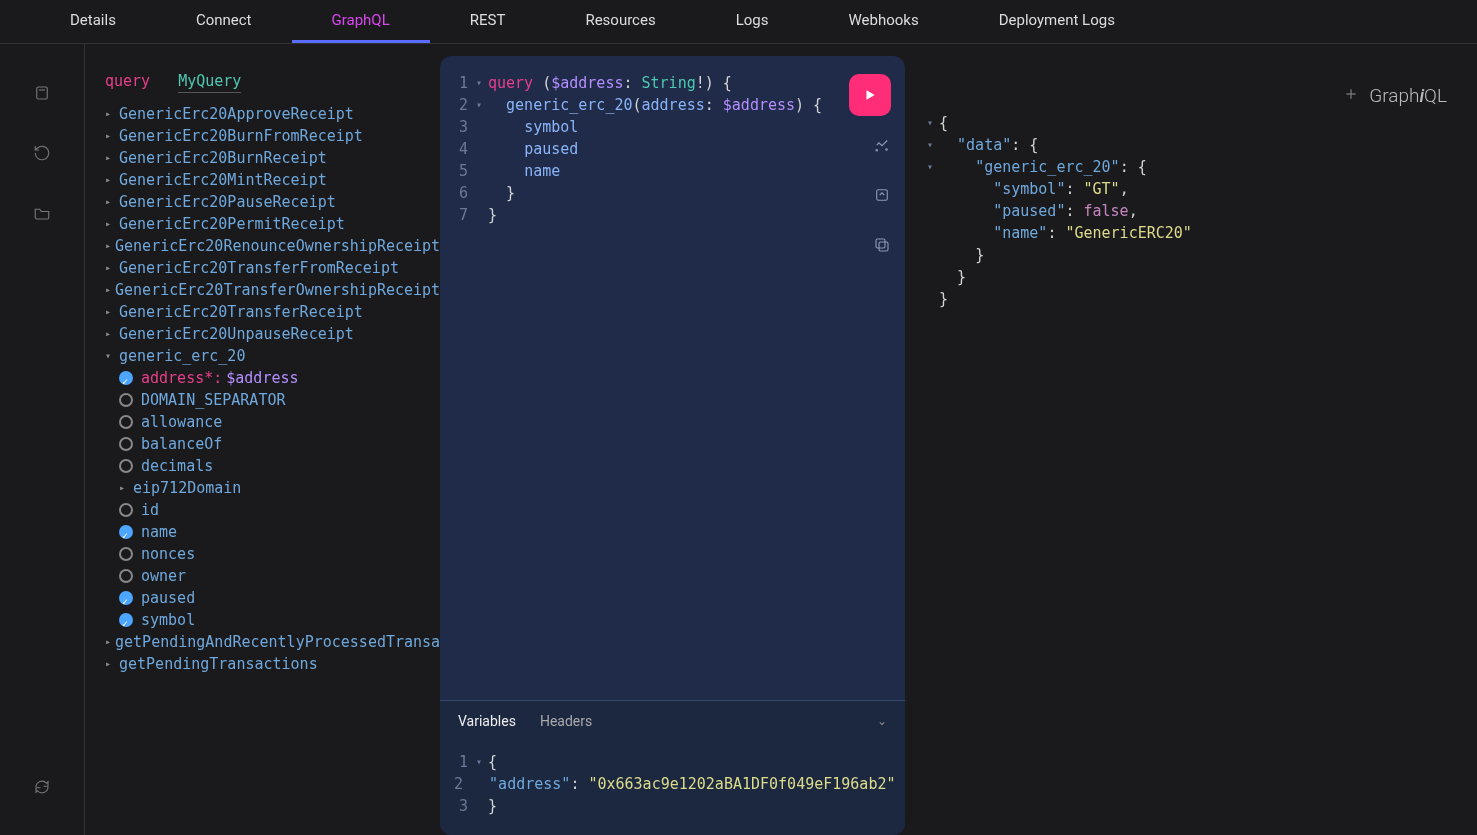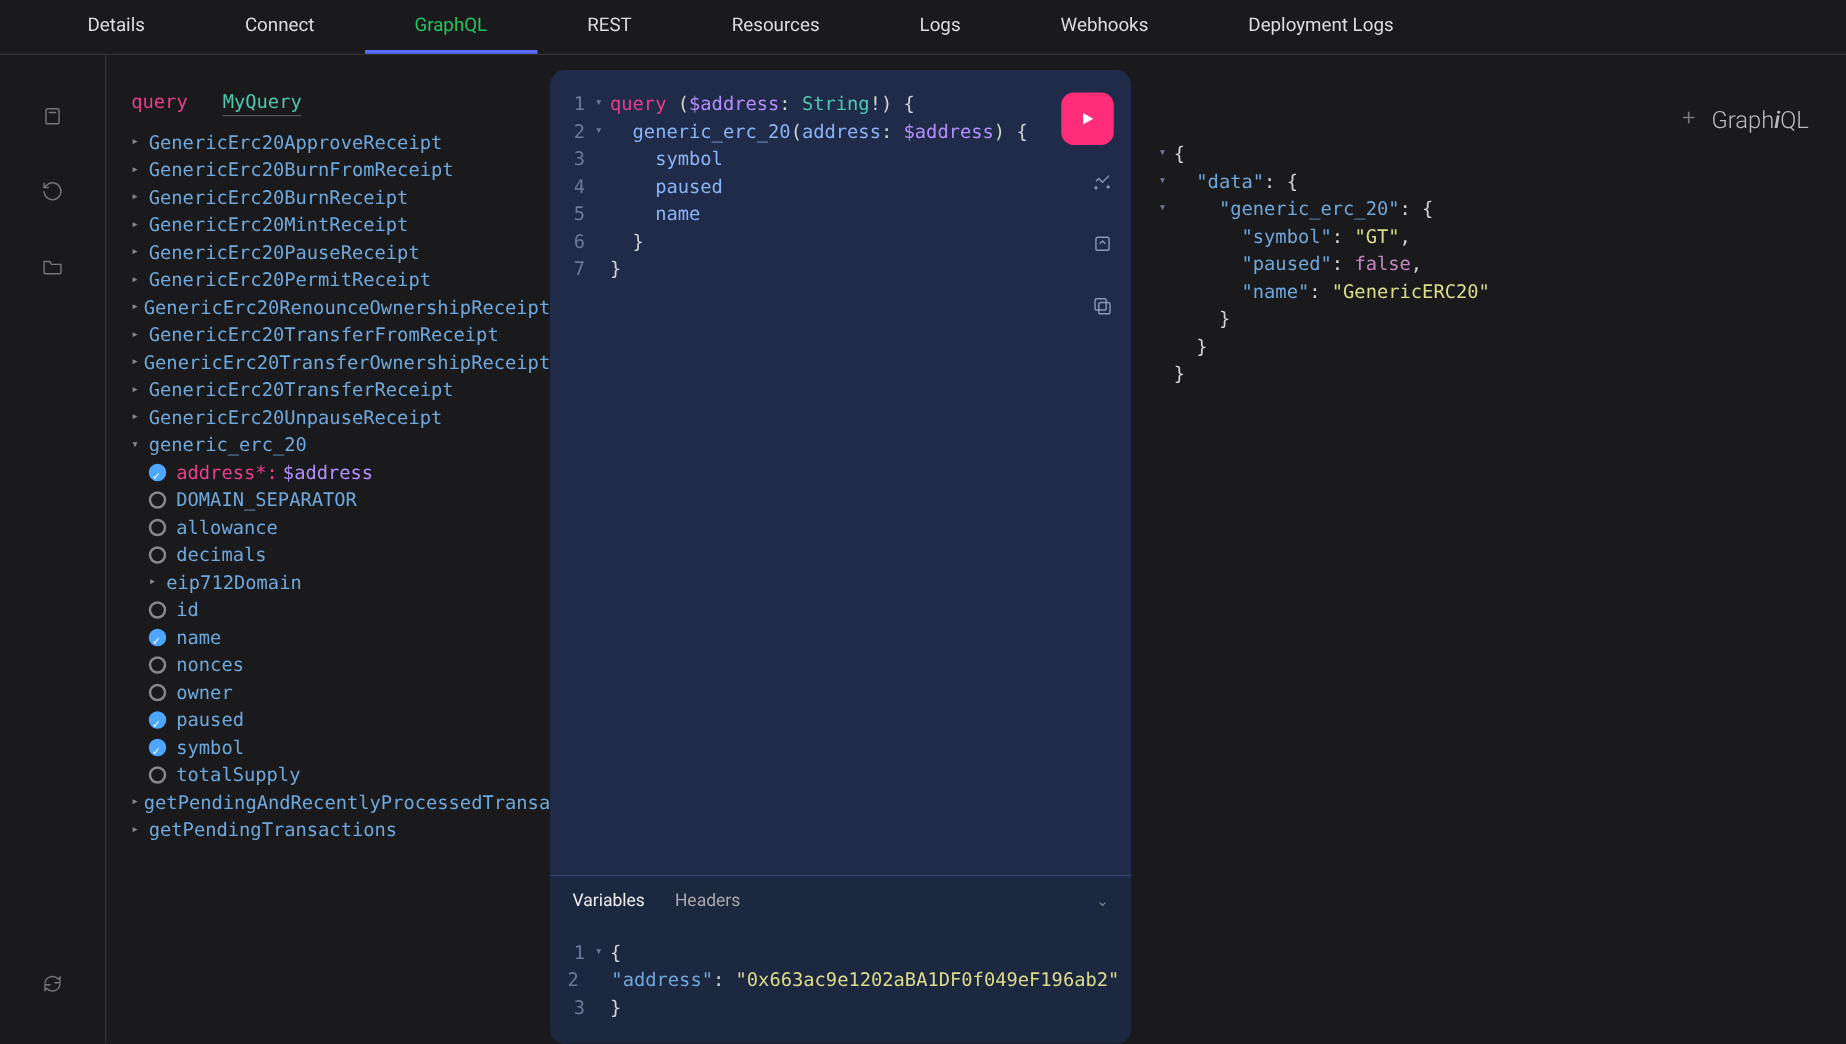--- a/index.html
+++ b/index.html
@@ -22,21 +22,21 @@
   }
   .tab {
     padding: 0 40px;
     display: flex;
     align-items: center;
     font-size: 15px;
     color: #ddd;
     cursor: pointer;
     border-bottom: 3px solid transparent;
   }
-  .tab.active { color: #22c55e; border-bottom-color: #5b6dff; }
+  .tab.active { color: #d946ef; border-bottom-color: #5b6dff; }
 
   .main { flex: 1; display: flex; overflow: hidden; }
 
   .iconbar {
     width: 85px;
     border-right: 1px solid #333;
     display: flex;
     flex-direction: column;
     align-items: center;
     padding-top: 40px;
@@ -195,29 +195,29 @@
         <div class="row"><span class="arrow">▸</span>GenericErc20UnpauseReceipt</div>
         <div class="row"><span class="arrow">▾</span>generic_erc_20</div>
         <div class="sub">
           <div class="row">
             <span class="circle checked"></span>
             <span class="argname">address*:</span> 
             <span class="argval">$address</span>
           </div>
           <div class="row"><span class="circle"></span>DOMAIN_SEPARATOR</div>
           <div class="row"><span class="circle"></span>allowance</div>
+          <div class="row"><span class="circle"></span>balanceOf</div>
           <div class="row"><span class="circle"></span>decimals</div>
           <div class="row"><span class="arrow">▸</span>eip712Domain</div>
           <div class="row"><span class="circle"></span>id</div>
           <div class="row"><span class="circle checked"></span>name</div>
           <div class="row"><span class="circle"></span>nonces</div>
           <div class="row"><span class="circle"></span>owner</div>
           <div class="row"><span class="circle checked"></span>paused</div>
           <div class="row"><span class="circle checked"></span>symbol</div>
-          <div class="row"><span class="circle"></span>totalSupply</div>
         </div>
         <div class="row"><span class="arrow">▸</span>getPendingAndRecentlyProcessedTransactions</div>
         <div class="row"><span class="arrow">▸</span>getPendingTransactions</div>
       </div>
   </div>
 
   <div class="workspace">
     <div class="editor-col">
       <div class="code-area">
         <div id="editor-code">

